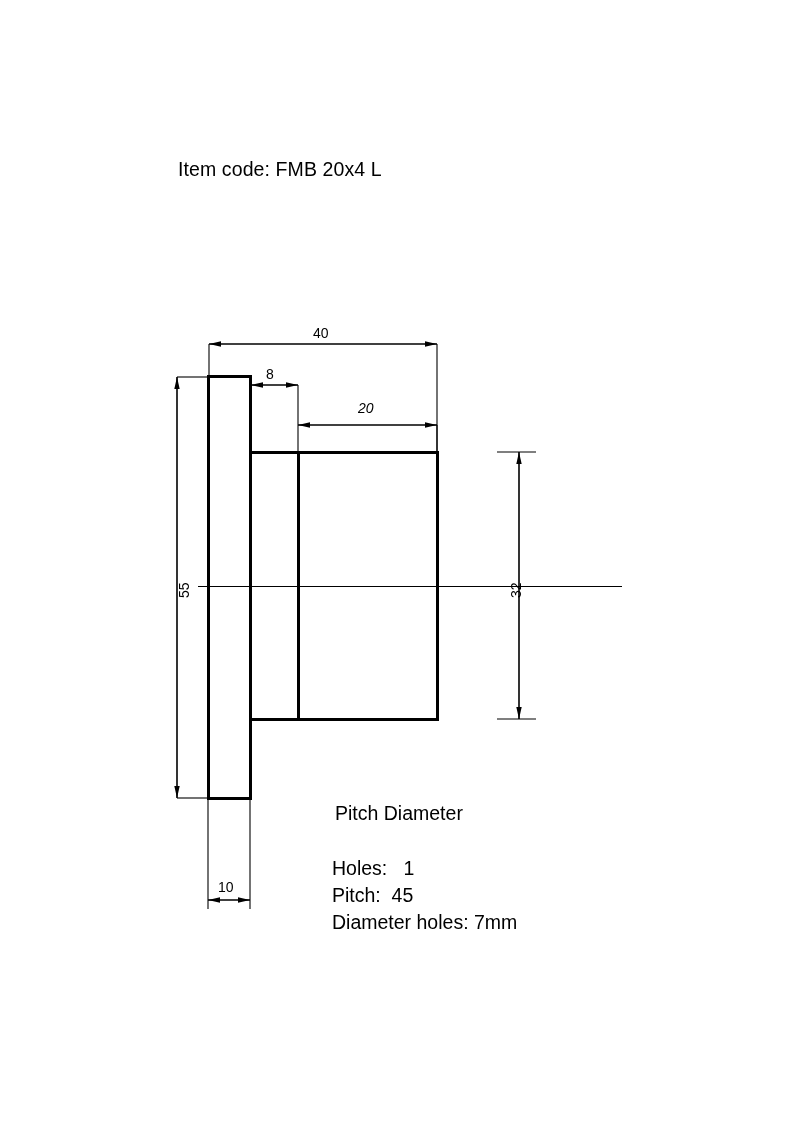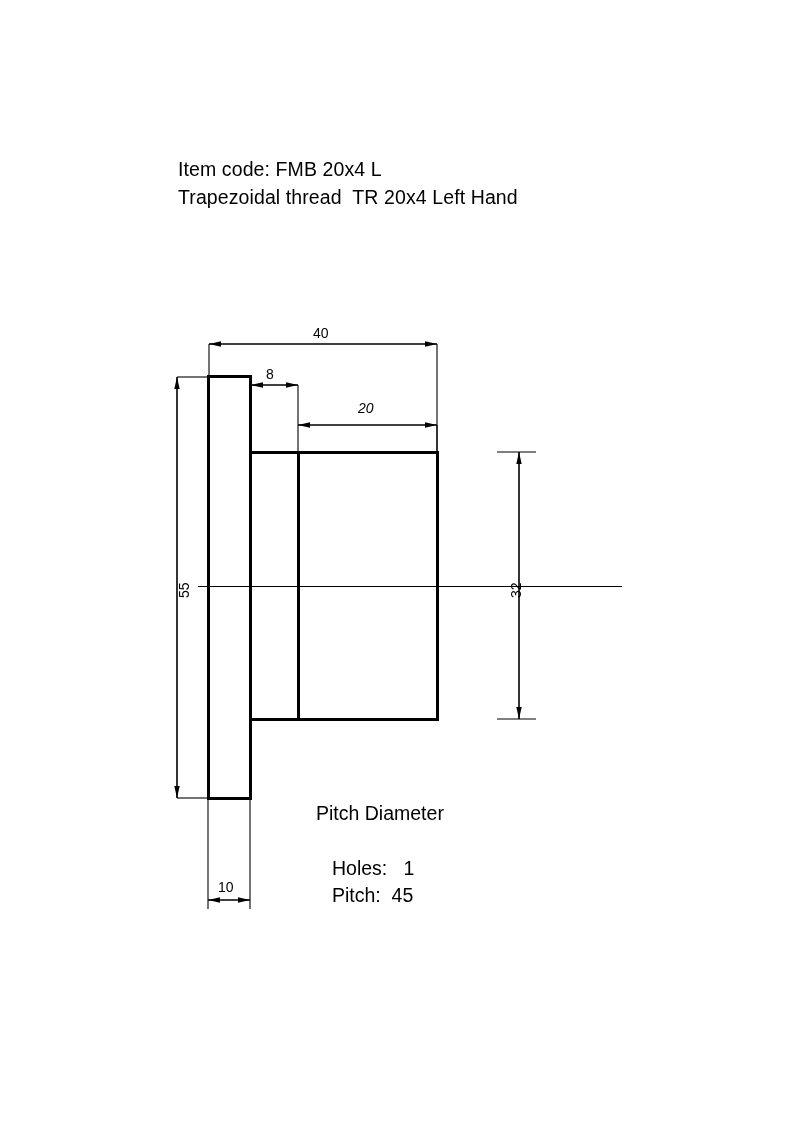--- a/index.html
+++ b/index.html
@@ -47,25 +47,25 @@
     width: 794px;
     height: 1123px;
   }
 </style>
 </head>
 <body>
 
 <div id="sheet">
 
   <div class="txt title-line" style="left:178px; top:158px;">Item code: FMB 20x4 L</div>
-  <div class="txt title-line" style="left:178px; top:186px;">Trapezoidal thread  TR 20x4 Left Hand</div>
 
-  <div class="txt note-line" style="left:316px; top:802px;">Pitch Diameter</div>
+  <div class="txt note-line" style="left:335px; top:802px;">Pitch Diameter</div>
   <div class="txt note-line" style="left:332px; top:857px;">Holes:   1</div>
   <div class="txt note-line" style="left:332px; top:884px;">Pitch:  45</div>
+  <div class="txt note-line" style="left:332px; top:911px;">Diameter holes: 7mm</div>
 
   <div class="txt dim-label" style="left:313px; top:325px;text-align:right;">40</div>
   <div class="txt dim-label" style="left:266px; top:366px;">8</div>
   <div class="txt dim-label" style="left:358px; top:400px;font-style:italic;">20</div>
   <div class="txt dim-label vert" style="left:176px; top:598px;">55</div>
   <div class="txt dim-label vert" style="left:508px; top:598px;">32</div>
   <div class="txt dim-label" style="left:218px; top:879px;">10</div>
 
   <svg class="draw" viewBox="0 0 794 1123">
     <defs>

